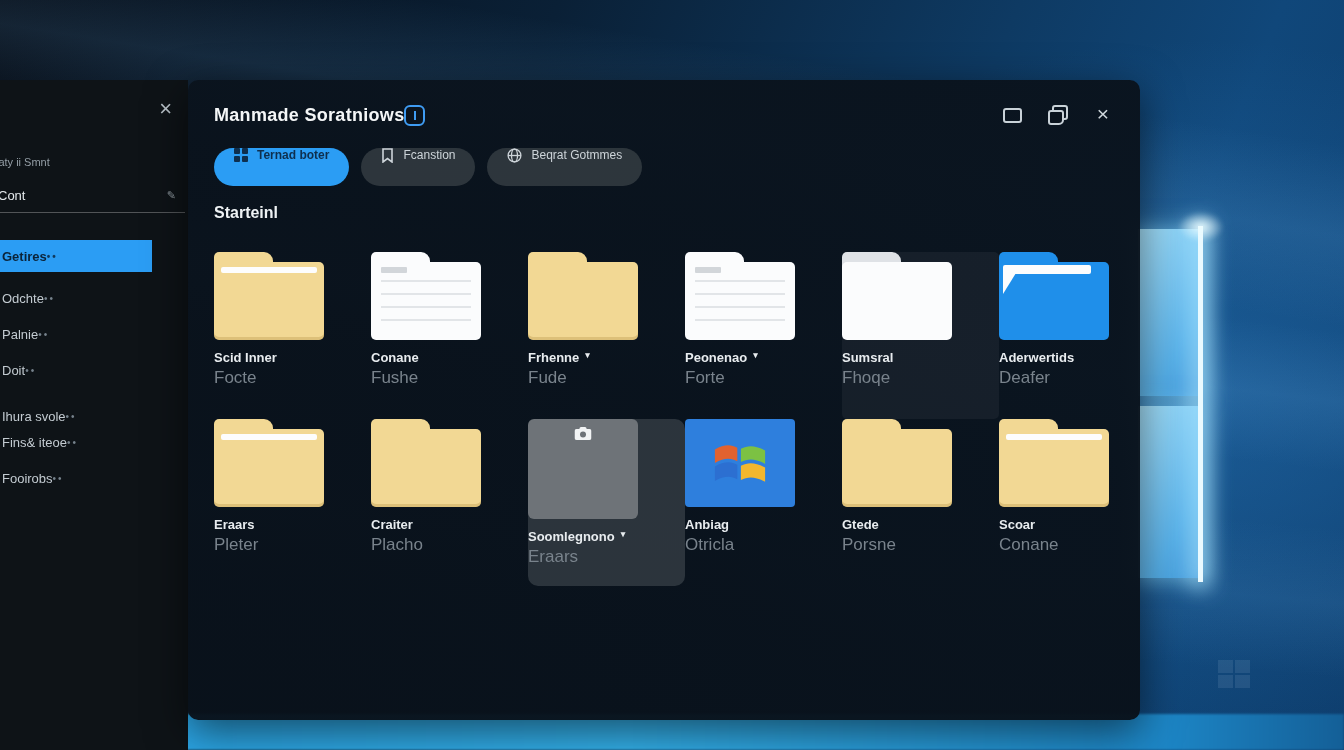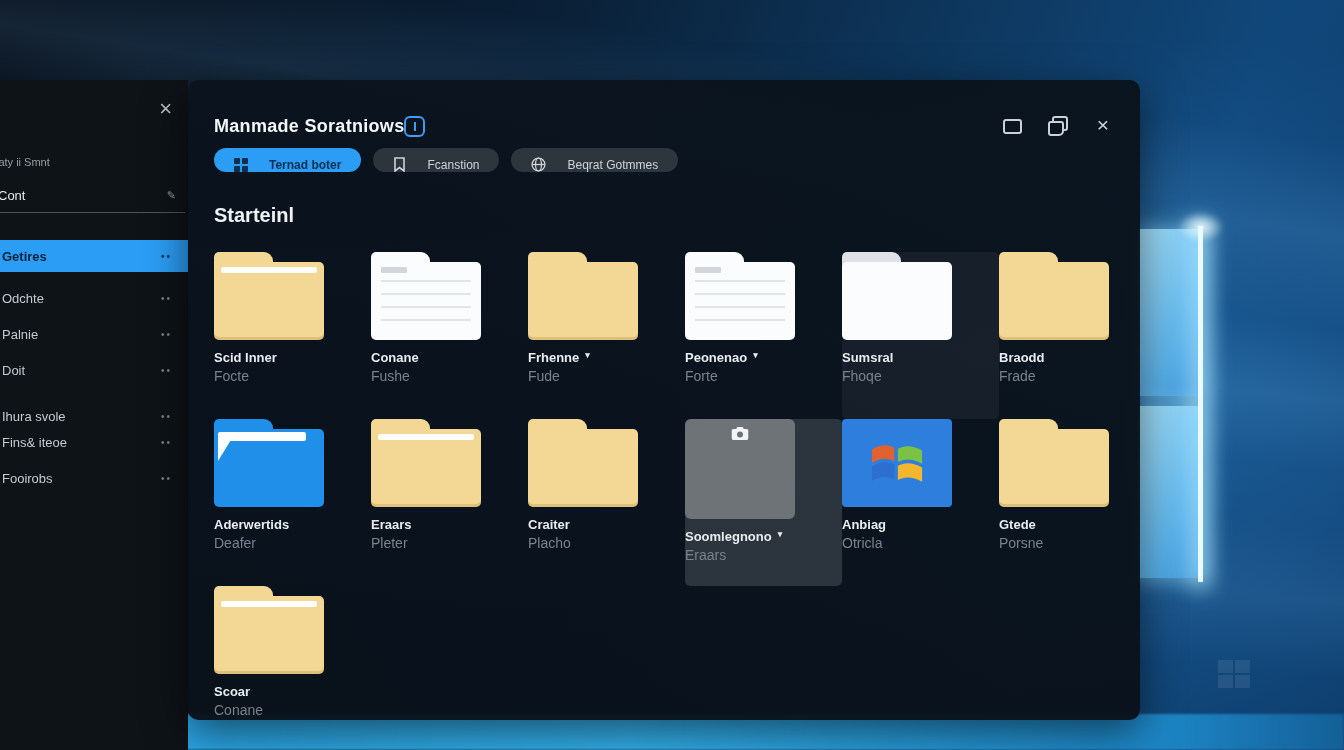--- a/index.html
+++ b/index.html
@@ -41,72 +41,72 @@
     background:#0e1317; color:#ccd3d9; }
   .sb-close { position:absolute; top:18px; right:16px; font-size:22px; line-height:1;
     color:#b9c2c9; cursor:pointer; }
   .sb-small { position:absolute; top:76px; left:-4px; font-size:11px; color:#949ea6;
     white-space:nowrap; }
   .sb-search { position:absolute; top:108px; left:-2px; right:12px; font-size:13px;
     color:#e4e9ec; display:flex; justify-content:space-between; align-items:center; }
   .sb-search .edit-glyph { font-size:11px; color:#8b959c; }
   .sb-divider { position:absolute; top:132px; left:0; width:185px; height:1px;
     background:rgba(255,255,255,.28); }
-  .sb-item { position:absolute; left:0; width:188px; height:32px; display:flex;
-    align-items:center; justify-content:space-between; padding:0 16px 0 2px;
+  .sb-item { position:absolute; left:0; width:152px; height:32px; display:flex;
+    align-items:center; padding:0 16px 0 2px;
     font-size:13px; color:#c3cbd1; cursor:pointer; }
   .sb-item .dots { font-size:10px; letter-spacing:2px; color:#76828c; }
   .sb-item.selected { background:#2b9df4; color:#0b2338; font-weight:bold; }
   .sb-item.selected .dots { color:#10395c; }
 
   
   .panel { position:absolute; left:188px; top:80px; width:952px; height:640px;
     background:linear-gradient(180deg, rgba(10,19,29,.97), rgba(9,17,26,.97));
     border-radius:10px; box-shadow:0 12px 42px rgba(0,0,0,.55); color:#e9edf0; }
 
-  .titlebar { position:absolute; top:16px; left:0; right:0; height:58px; }
+  .titlebar { position:absolute; top:5px; left:0; right:0; height:58px; }
   .app-title { position:absolute; left:26px; top:20px; font-size:18px; font-weight:bold;
     color:#f4f6f7; letter-spacing:.3px; }
   .info-icon { position:absolute; left:216px; top:20px; width:21px; height:21px;
     border:2px solid #3f9cf3; border-radius:6px; cursor:pointer; }
   .info-icon::after { content:""; position:absolute; left:8px; top:4px; width:2px; height:9px;
     background:#3f9cf3; }
   .win-controls { position:absolute; right:26px; top:18px; display:flex; gap:24px;
     align-items:center; }
   .ctrl { width:22px; height:22px; position:relative; cursor:pointer; }
   .ctrl-restore::after { content:""; position:absolute; left:3px; top:5px; width:15px;
     height:11px; border:2px solid #c9d2d8; border-radius:3px; }
   .ctrl-layers::before { content:""; position:absolute; left:6px; top:2px; width:12px;
     height:11px; border:2px solid #c9d2d8; border-radius:3px; }
   .ctrl-layers::after { content:""; position:absolute; left:2px; top:7px; width:12px;
     height:11px; border:2px solid #c9d2d8; border-radius:3px 3px 5px 3px;
     background:#0a131d; }
   .ctrl-close { font-size:21px; color:#cfd7dc; line-height:22px; text-align:center; }
 
   
   .tabs { position:absolute; left:26px; top:68px; display:flex; gap:12px; }
-  .pill { height:24px; border-radius:19px; display:flex; align-items:flex-end; gap:21px;
+  .pill { height:38px; border-radius:19px; display:flex; align-items:flex-start; gap:9px;
     padding:0 20px; font-size:12px; cursor:pointer; background:rgba(58,65,71,.75);
     color:#cdd4d9; }
   .pill.active { background:#2b9df4; color:#0e2f4e; font-weight:bold; }
   .pill svg { display:block; }
 
-  .section-title { position:absolute; left:26px; top:124px; font-size:20px;
+  .section-title { position:absolute; left:26px; top:124px; font-size:16px;
     font-weight:bold; color:#eef2f4; }
 
   
   .grid { position:absolute; left:26px; top:172px; display:grid;
     grid-template-columns:repeat(6,157px); grid-auto-rows:167px; }
   .cell { position:relative; width:157px; cursor:pointer; }
   .cell.hl-soft { background:rgba(255,255,255,.05); border-radius:5px; }
-  .cell.hl-gray { background:rgba(132,139,145,.28); border-radius:5px; }
+  .cell.hl-gray { background:rgba(132,139,145,.28); border-radius:10px; }
   .cell-title { margin-top:10px; font-size:13px; color:#e8ecef; font-weight:bold;
     display:flex; gap:6px; }
   .caret { font-size:9px; color:#e8ecef; }
-  .cell-sub { margin-top:3px; font-size:14px; color:#79838c; }
+  .cell-sub { margin-top:3px; font-size:17px; color:#79838c; }
 
   
   .icon { position:relative; width:110px; height:88px; }
   .f-body { position:absolute; left:0; right:0; top:10px; bottom:0; border-radius:5px; }
   .f-tab { position:absolute; left:0; top:0; width:54%; height:20px;
     border-radius:5px 9px 0 0; }
   .manila .f-body, .manila .f-tab { background:#f2d894; }
   .manila .f-body { box-shadow:inset 0 -3px 0 rgba(160,120,40,.25); }
   .paper-stripe { position:absolute; left:7px; right:7px; top:15px; height:6px;
     background:#fdfdfd; border-radius:2px; box-shadow:0 9px 0 -3px #fdfdfd; }
@@ -292,30 +292,20 @@
       <div class="cell hl-soft">
         <div class="icon whitef graytab">
           <div class="f-tab"></div>
             <div class="f-body"></div>
           </div>
         <div class="cell-title">
             <span>Sumsral</span>
           </div>
         <div class="cell-sub">Fhoqe</div>
       </div>
-      <div class="cell">
-        <div class="icon manila">
-          <div class="f-tab"></div>
-            <div class="f-body"></div>
-          </div>
-        <div class="cell-title">
-            <span>Braodd</span>
-          </div>
-        <div class="cell-sub">Frade</div>
-      </div>
 
       <div class="cell">
         <div class="icon bluef">
           <div class="f-tab"></div>
             <div class="f-body"></div>
             <div class="blue-paper"></div>
             <div class="blue-wedge"></div>
           </div>
         <div class="cell-title">
             <span>Aderwertids</span>

